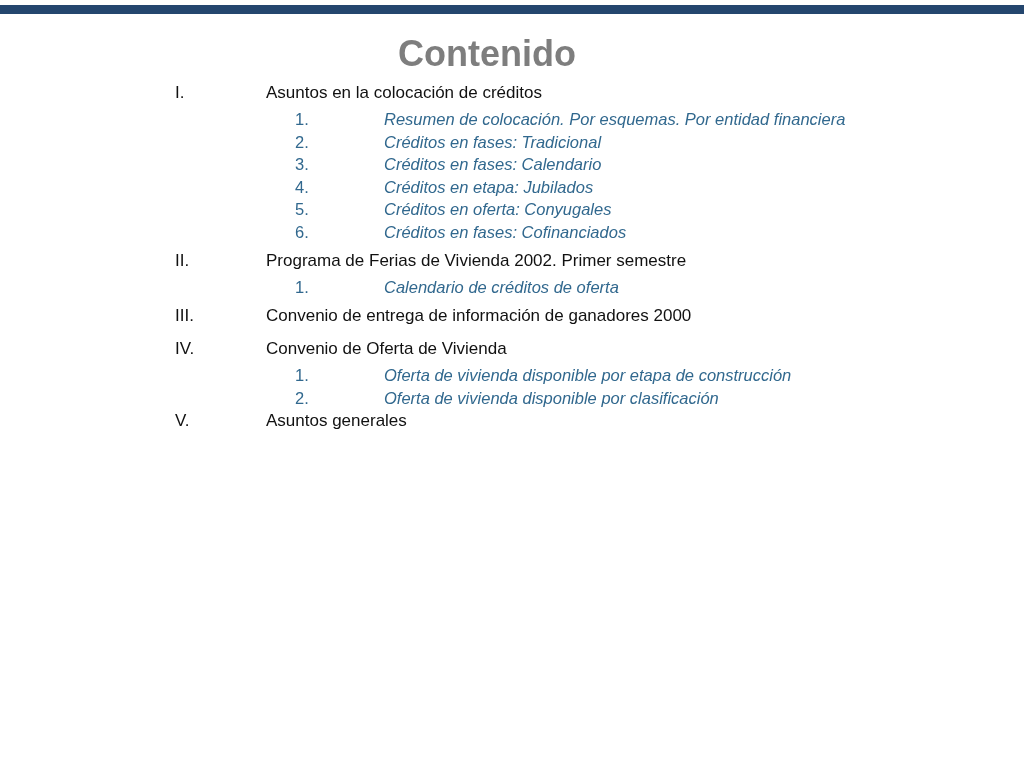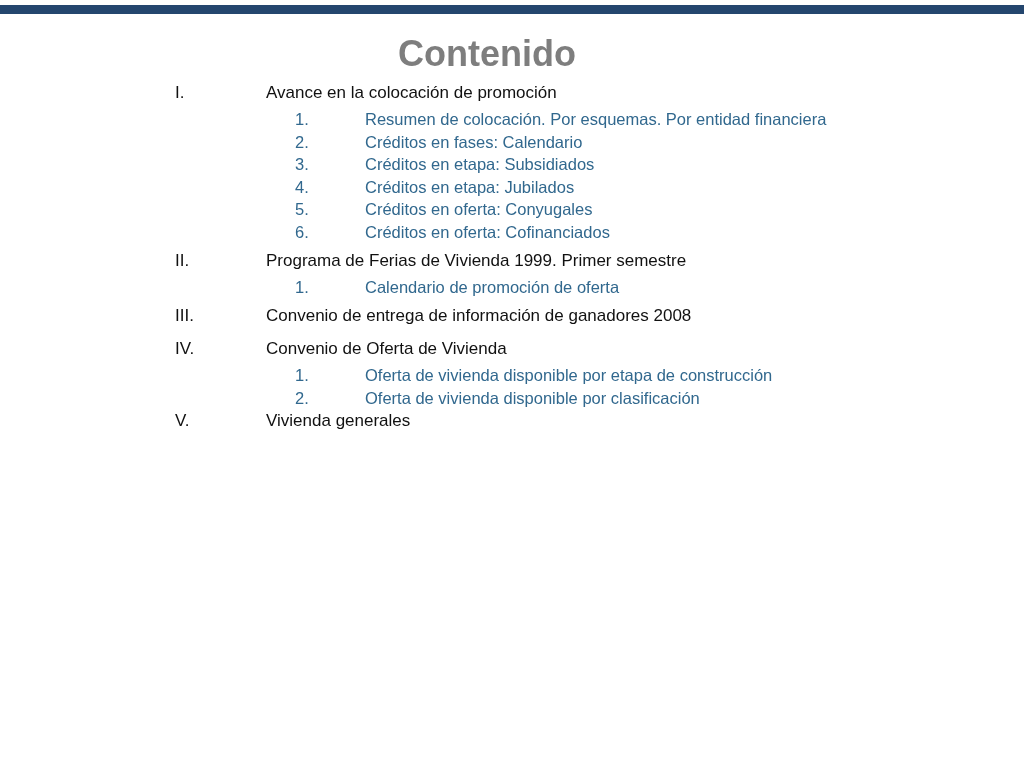--- a/index.html
+++ b/index.html
@@ -33,21 +33,21 @@
   }
 
   
   .toc { position: absolute; left: 0; top: 0; width: 100%; height: 100%; }
   .toc-row { position: absolute; left: 0; width: 100%; line-height: 22px; white-space: nowrap; }
   .toc-main { color: #111111; font-size: 17px; }
   .toc-main .numeral { position: absolute; left: 175px; }
   .toc-main .label   { position: absolute; left: 266px; }
   .toc-sub { color: #31688E; font-size: 16.5px; }
   .toc-sub .num   { position: absolute; left: 295px; }
-  .toc-sub .label { position: absolute; left: 365px; }
+  .toc-sub .label { position: absolute; left: 384px; font-style: italic; }
 
   
   .footer-bar {
     position: absolute;
     left: 0; top: 709px;
     width: 100%; height: 42px;
     background:
       linear-gradient(to bottom, rgba(255,255,255,0.45) 0%, rgba(255,255,255,0.12) 22%, rgba(255,255,255,0) 45%),
       linear-gradient(to right, #3E6C98 0%, #567FA5 30%, #8FA9C0 55%, #CAD6DF 78%, #F2F5F7 93%, #FEFEFE 100%);
   }
@@ -97,77 +97,77 @@
 <div class="slide">
 
   <div class="top-bar"></div>
 
   <div class="slide-title">Contenido</div>
 
   <div class="toc">
 
     <div class="toc-row toc-main" style="top:82px">
       <span class="numeral">I.</span>
-      <span class="label">Avance en la colocación de promoción</span>
+      <span class="label">Asuntos en la colocación de créditos</span>
     </div>
     <div class="toc-row toc-sub" style="top:108px">
       <span class="num">1.</span>
       <span class="label">Resumen de colocación. Por esquemas. Por entidad financiera</span>
     </div>
     <div class="toc-row toc-sub" style="top:131px">
       <span class="num">2.</span>
-      <span class="label">Créditos en fases: Calendario</span>
+      <span class="label">Créditos en fases: Tradicional</span>
     </div>
     <div class="toc-row toc-sub" style="top:153px">
       <span class="num">3.</span>
-      <span class="label">Créditos en etapa: Subsidiados</span>
+      <span class="label">Créditos en fases: Calendario</span>
     </div>
     <div class="toc-row toc-sub" style="top:176px">
       <span class="num">4.</span>
       <span class="label">Créditos en etapa: Jubilados</span>
     </div>
     <div class="toc-row toc-sub" style="top:198px">
       <span class="num">5.</span>
       <span class="label">Créditos en oferta: Conyugales</span>
     </div>
     <div class="toc-row toc-sub" style="top:221px">
       <span class="num">6.</span>
-      <span class="label">Créditos en oferta: Cofinanciados</span>
+      <span class="label">Créditos en fases: Cofinanciados</span>
     </div>
 
     <div class="toc-row toc-main" style="top:250px">
       <span class="numeral">II.</span>
-      <span class="label">Programa de Ferias de Vivienda 1999. Primer semestre</span>
+      <span class="label">Programa de Ferias de Vivienda 2002. Primer semestre</span>
     </div>
     <div class="toc-row toc-sub" style="top:276px">
       <span class="num">1.</span>
-      <span class="label">Calendario de promoción de oferta</span>
+      <span class="label">Calendario de créditos de oferta</span>
     </div>
 
     <div class="toc-row toc-main" style="top:305px">
       <span class="numeral">III.</span>
-      <span class="label">Convenio de entrega de información de ganadores 2008</span>
+      <span class="label">Convenio de entrega de información de ganadores 2000</span>
     </div>
 
     <div class="toc-row toc-main" style="top:338px">
       <span class="numeral">IV.</span>
       <span class="label">Convenio de Oferta de Vivienda</span>
     </div>
     <div class="toc-row toc-sub" style="top:364px">
       <span class="num">1.</span>
       <span class="label">Oferta de vivienda disponible por etapa de construcción</span>
     </div>
     <div class="toc-row toc-sub" style="top:387px">
       <span class="num">2.</span>
       <span class="label">Oferta de vivienda disponible por clasificación</span>
     </div>
 
     <div class="toc-row toc-main" style="top:410px">
       <span class="numeral">V.</span>
-      <span class="label">Vivienda generales</span>
+      <span class="label">Asuntos generales</span>
     </div>
 
   </div>
 
   <div class="footer-bar"></div>
 
   <div class="logo-block">
     <div class="logo-text">FOVISSSTE</div>
     <div class="logo-subtext">FONDO DE LA VIVIENDA DEL ISSSTE</div>
   </div>

